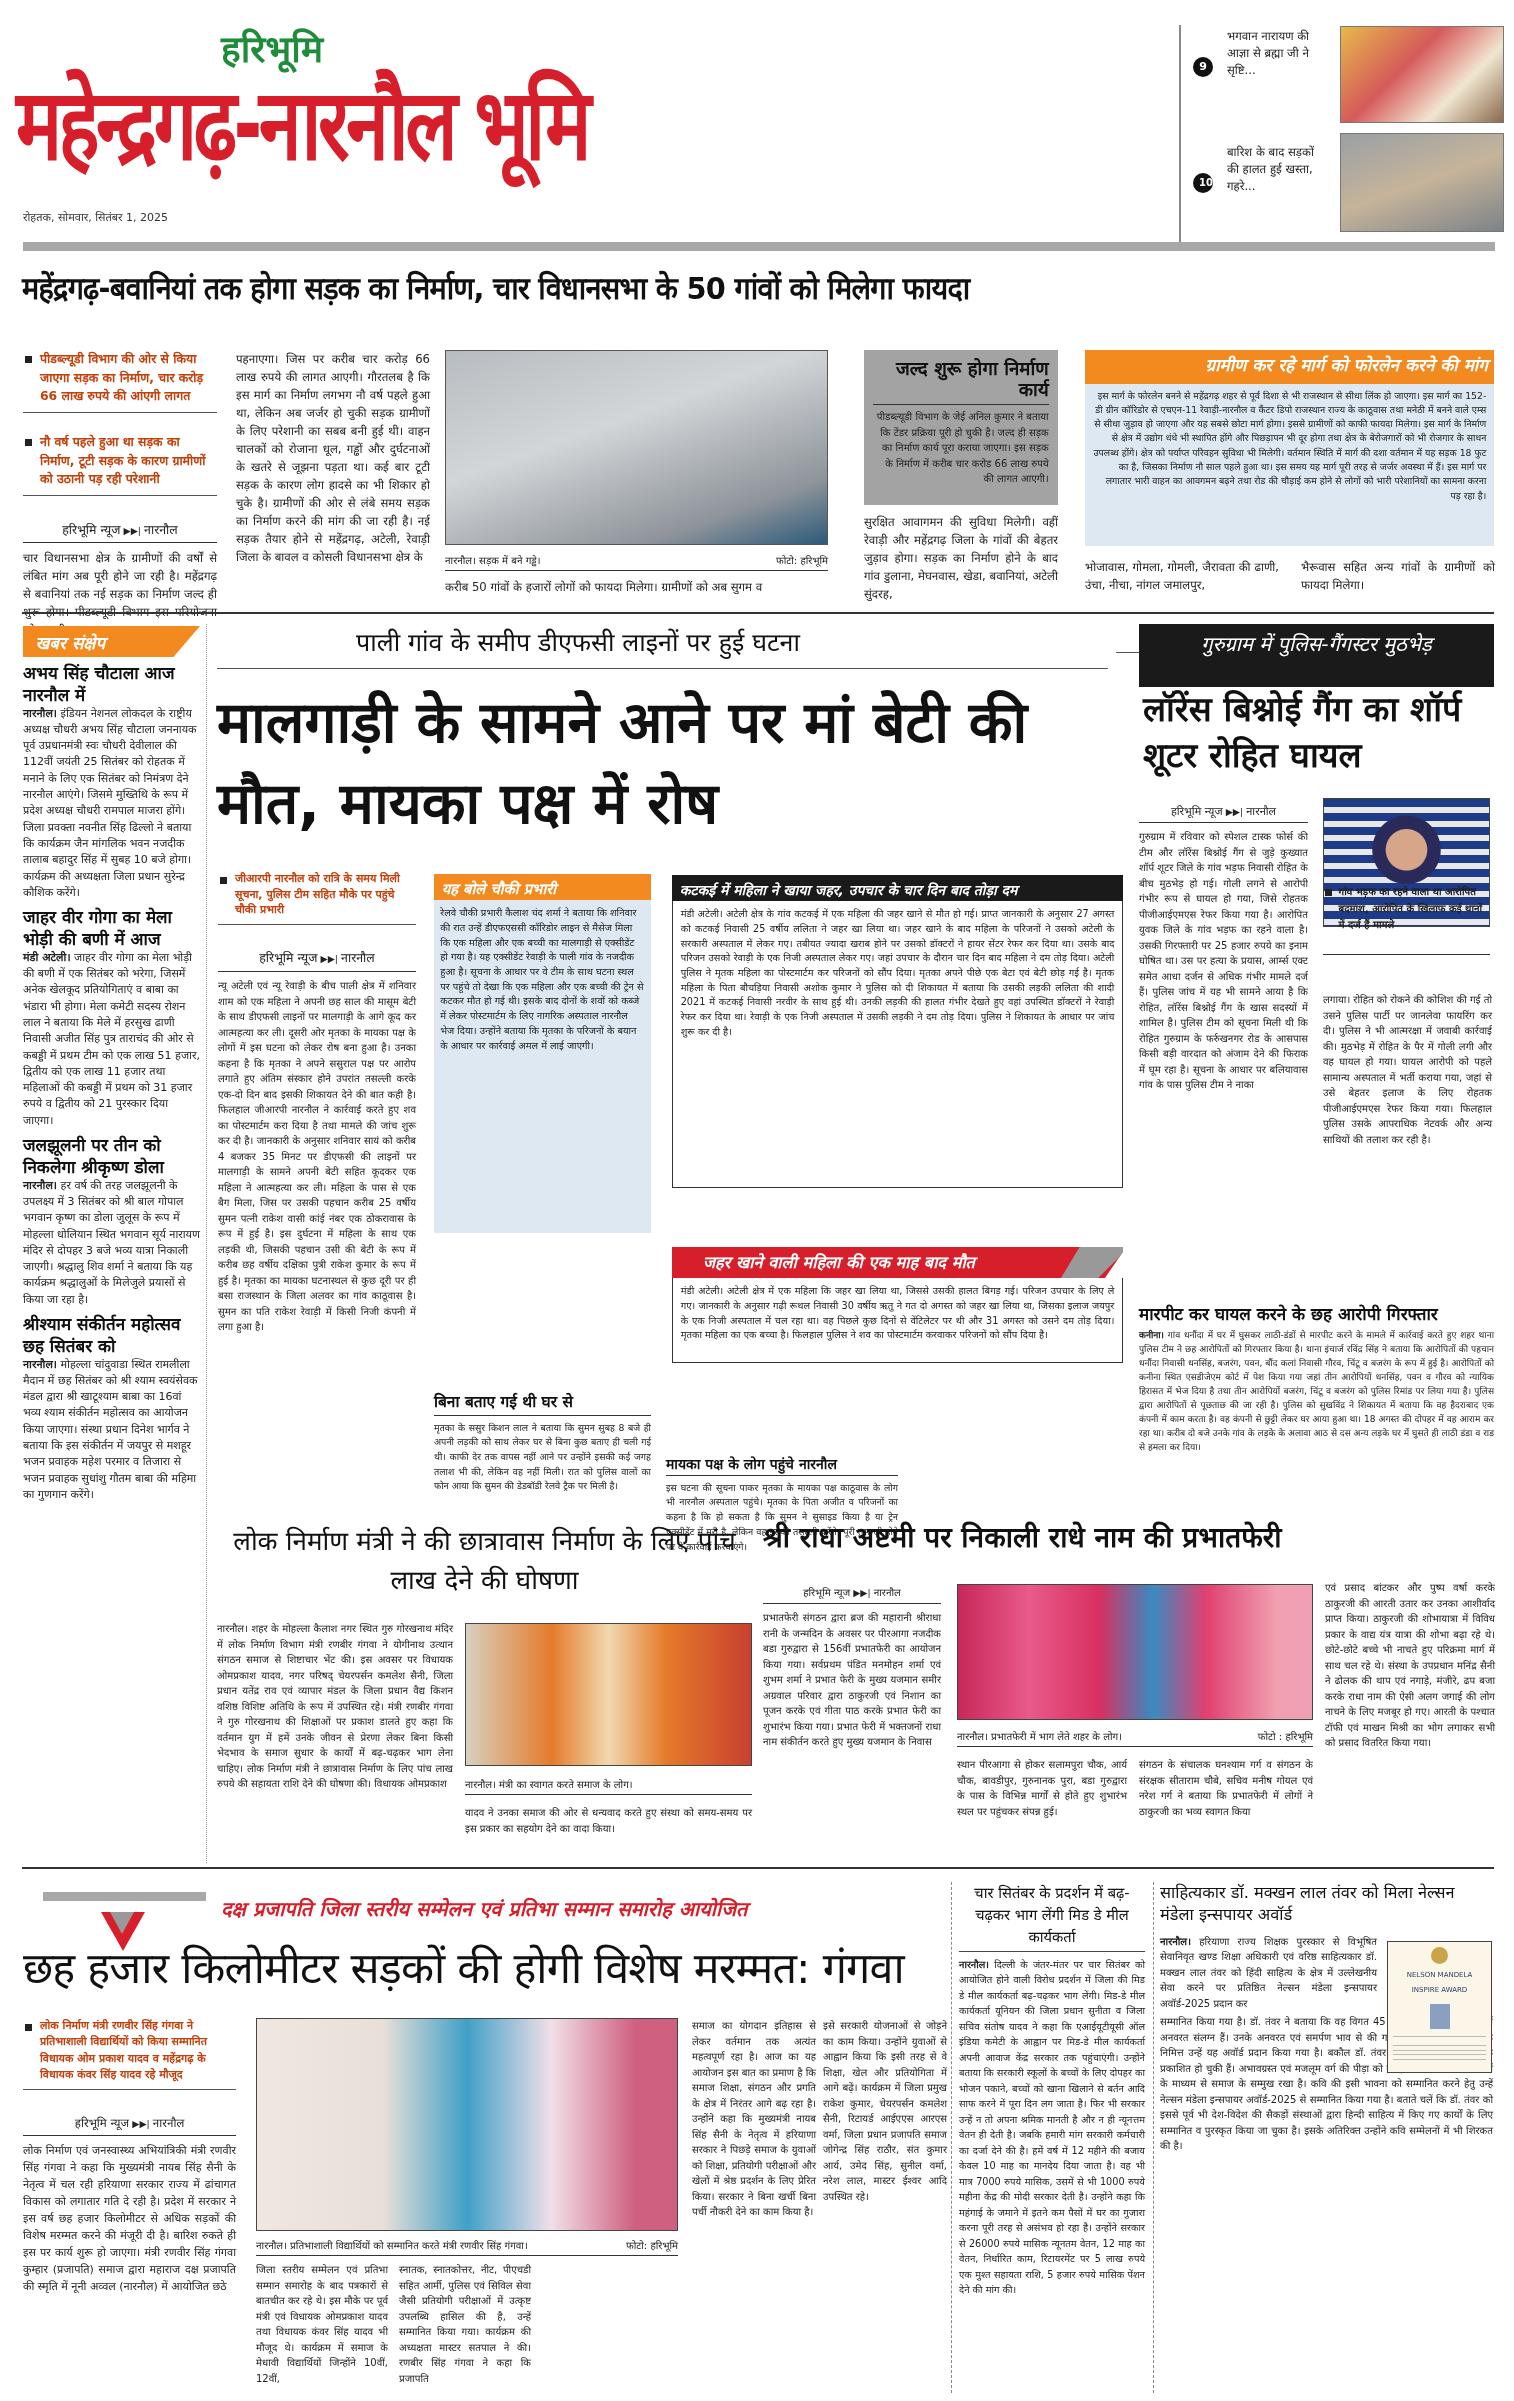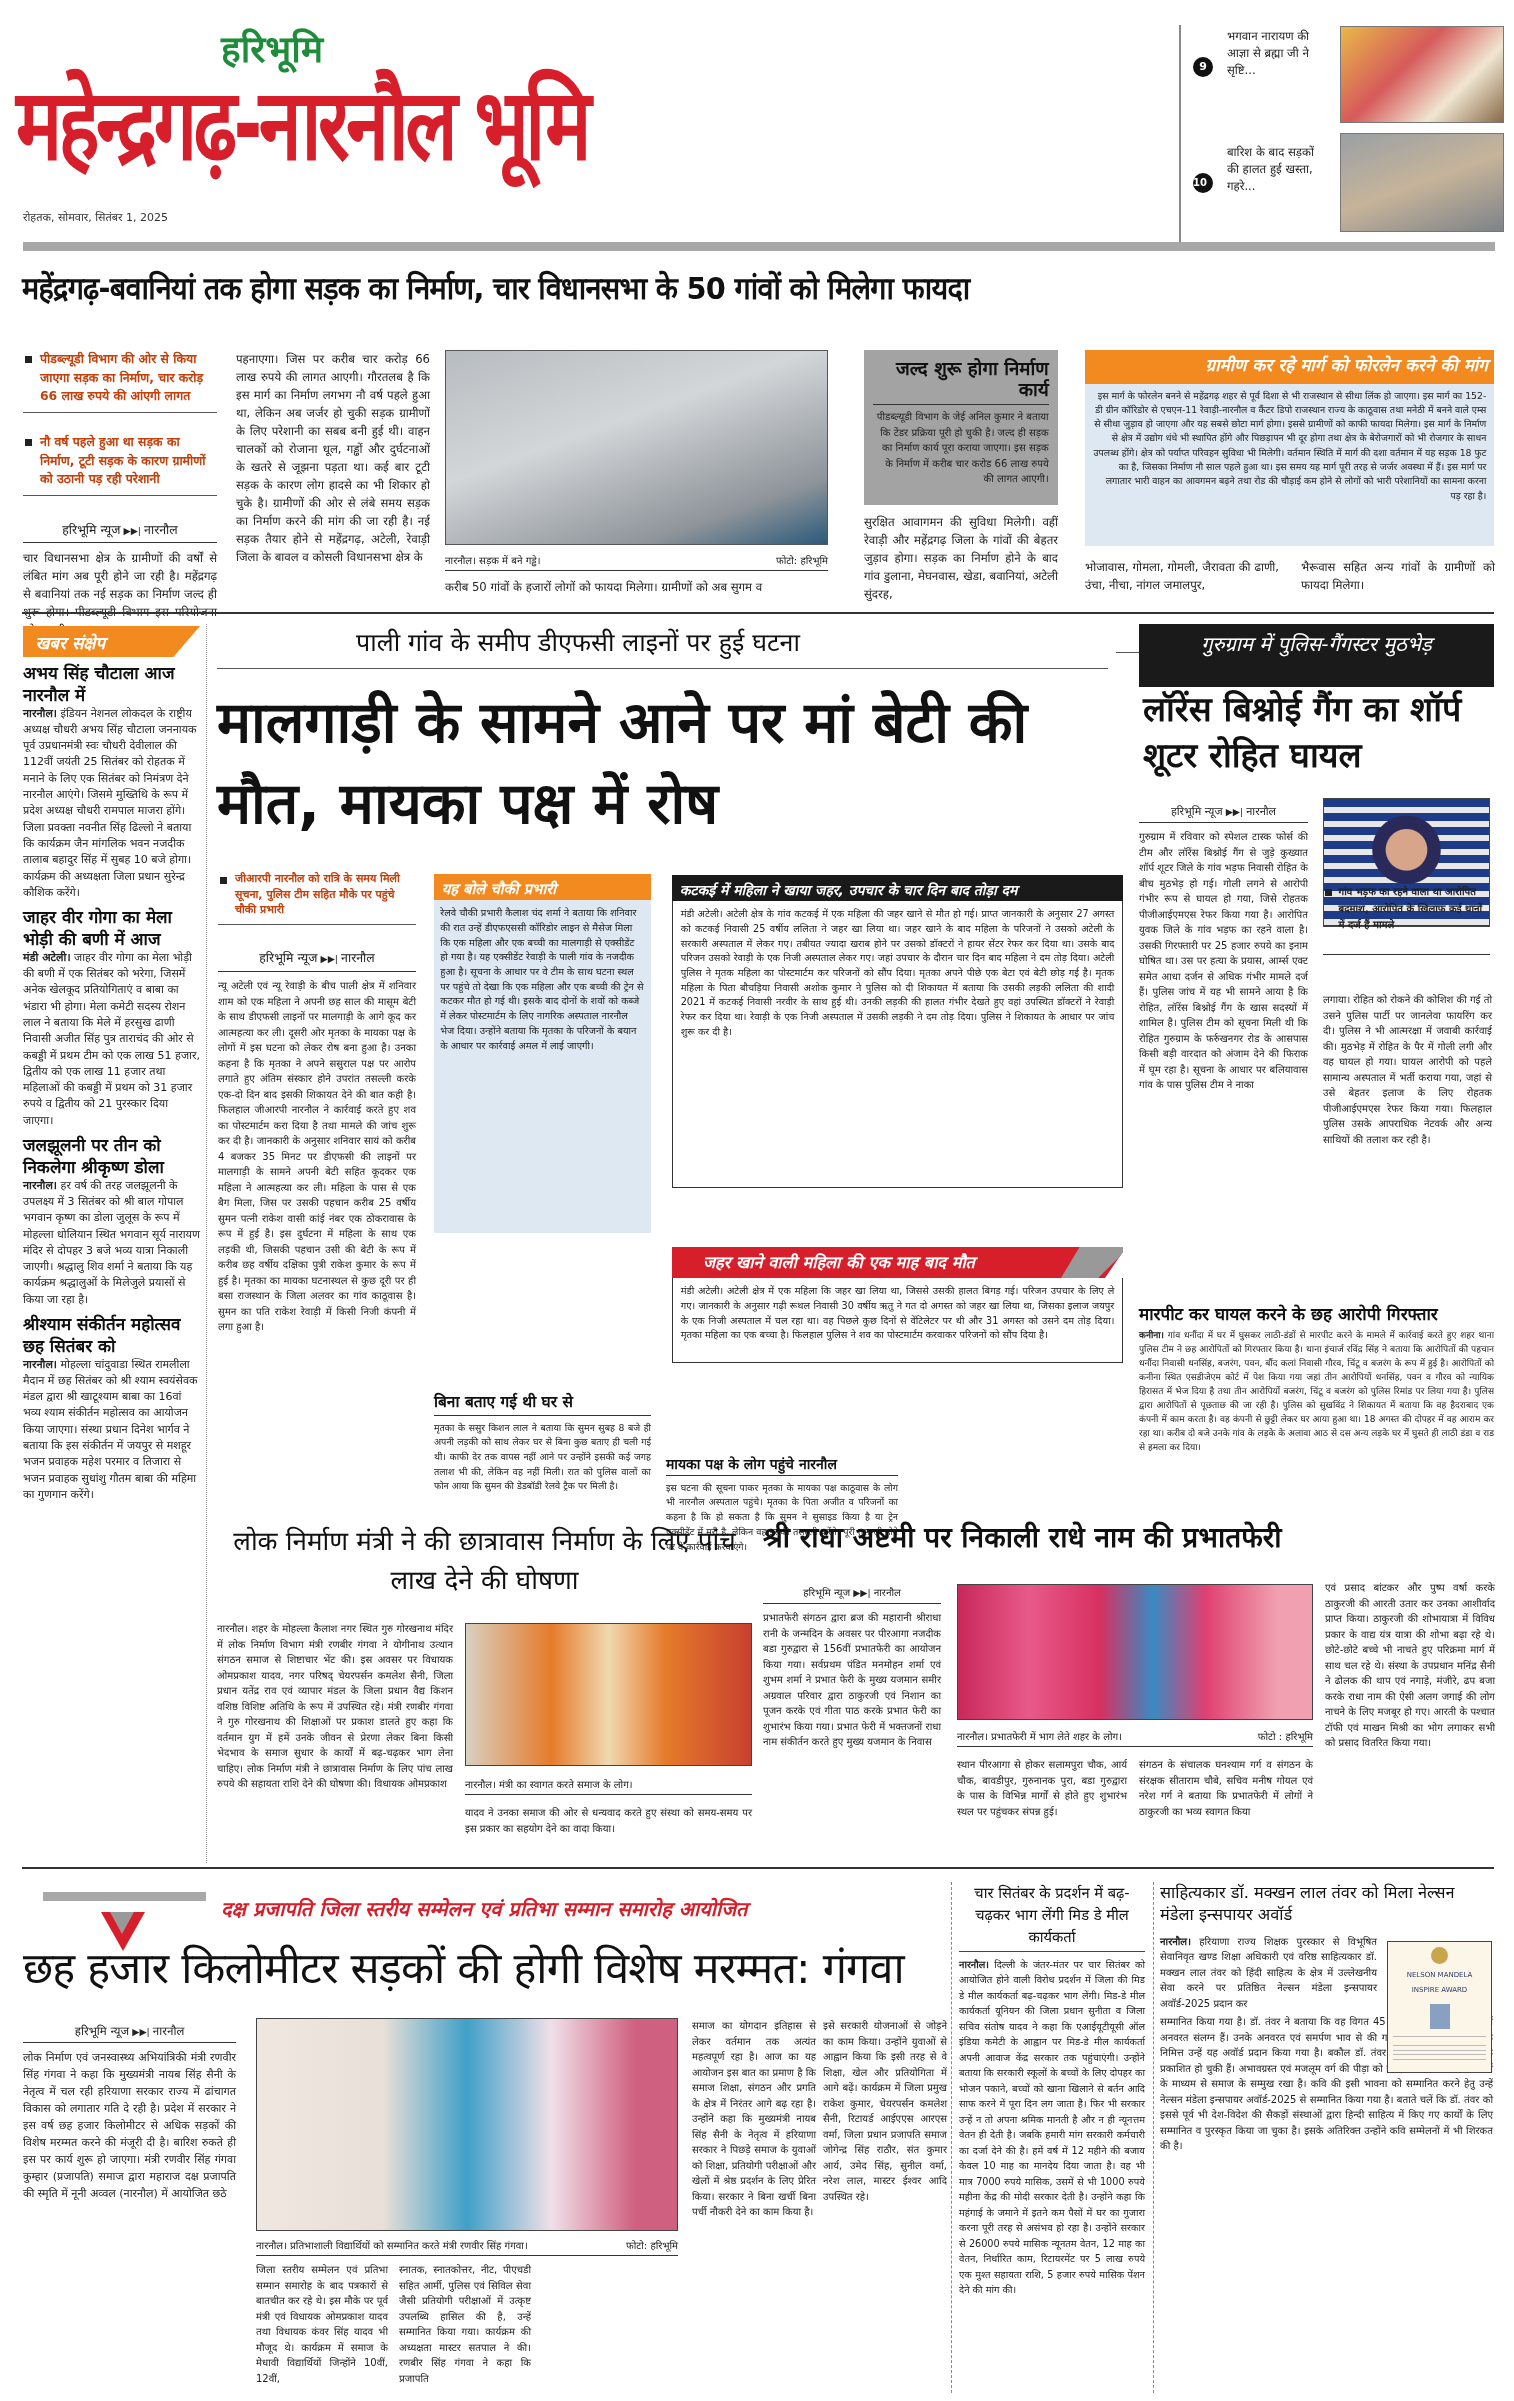--- a/index.html
+++ b/index.html
@@ -31,21 +31,21 @@
   <div class="abs" style="left:15.5px;top:53px;font-size:99px;font-weight:bold;color:#d71f2b;font-family:'DejaVu Sans Condensed','DejaVu Sans',sans-serif;letter-spacing:-4.6px;white-space:nowrap;transform:scaleX(0.78);transform-origin:left top">महेन्द्रगढ़-नारनौल भूमि</div>
   <div class="abs" style="left:23px;top:209px;font-size:11px;color:#333">रोहतक, सोमवार, सितंबर 1, 2025</div>
   <div class="abs" style="left:1179px;top:25px;width:1.5px;height:217px;background:#888"></div>
 
   <div class="abs" style="left:1193px;top:26px;width:318px;height:97px">
     <div class="abs" style="left:0;top:31px;width:20px;height:20px;border-radius:50%;background:#111;color:#fff;font-weight:bold;text-align:center;line-height:20px;font-size:11px">9</div>
     <div class="abs" style="left:34px;top:1.5px;width:93px;font-size:11.6px;line-height:17px;color:#222">भगवान नारायण की आज्ञा से ब्रह्मा जी ने सृष्टि...</div>
     <div class="abs photo" style="left:147px;top:0;width:164px;height:97px;background:linear-gradient(135deg,#e8b84a,#d65a5a 40%,#f0e6d0 70%,#8a6a4a);border:0.8px solid #777"></div>
   </div>
   <div class="abs" style="left:1193px;top:133px;width:318px;height:99px">
-    <div class="abs" style="left:0;top:40px;width:20px;height:20px;border-radius:50%;background:#111;color:#fff;font-weight:bold;text-align:left;line-height:20px;font-size:10px">10</div>
+    <div class="abs" style="left:0;top:40px;width:20px;height:20px;border-radius:50%;background:#111;color:#fff;font-weight:bold;text-align:right;line-height:20px;font-size:10px">10</div>
     <div class="abs" style="left:34px;top:11px;width:93px;font-size:11.6px;line-height:17px;color:#222">बारिश के बाद सड़कों की हालत हुई खस्ता, गहरे...</div>
     <div class="abs photo" style="left:147px;top:0;width:164px;height:99px;background:linear-gradient(160deg,#9aa0a4,#c6b49a 50%,#7d8388);border:0.8px solid #777"></div>
   </div>
 </div>
 <div class="abs" style="left:23px;top:242px;width:1472px;height:9.3px;background:#a8a8a8"></div>
 
 <div class="abs hd" style="left:22px;top:271px;width:1472px;font-size:31px;white-space:nowrap;letter-spacing:-0.8px;transform:scaleX(0.93);transform-origin:left top">महेंद्रगढ़-बवानियां तक होगा सड़क का निर्माण, चार विधानसभा के 50 गांवों को मिलेगा फायदा</div>
 
 <div class="abs" style="left:23px;top:350px;width:194px">
   <div class="bul">पीडब्ल्यूडी विभाग की ओर से किया जाएगा सड़क का निर्माण, चार करोड़ 66 लाख रुपये की आंएगी लागत</div>
@@ -170,20 +170,21 @@
 
 <div class="abs rule" style="left:22px;top:1867px;width:1472px;height:1.5px"></div>
 
 <div class="abs" style="left:43px;top:1892px;width:163px;height:9.3px;background:#a8a8a8"></div>
 <div class="abs" style="left:101px;top:1912px;width:0;height:0;border-left:22px solid transparent;border-right:22px solid transparent;border-top:39px solid #d71f2b"></div>
 <div class="abs" style="left:110px;top:1912px;width:0;height:0;border-left:12.4px solid transparent;border-right:12.4px solid transparent;border-top:22px solid #999"></div>
 <div class="abs hd" style="left:221px;top:1898px;width:713px;font-size:20px;color:#d71f2b;white-space:nowrap;font-style:italic">दक्ष प्रजापति जिला स्तरीय सम्मेलन एवं प्रतिभा सम्मान समारोह आयोजित</div>
 <div class="abs hd" style="left:23px;top:1944px;width:922px;font-size:43px;white-space:nowrap;font-weight:normal;letter-spacing:-0.8px">छह हजार किलोमीटर सड़कों की होगी विशेष मरम्मत: गंगवा</div>
 
 <div class="abs" style="left:23px;top:2018px;width:213px">
+  <div class="bul" style="font-size:11px;line-height:16.3px">लोक निर्माण मंत्री रणवीर सिंह गंगवा ने प्रतिभाशाली विद्यार्थियों को किया सम्मानित विधायक ओम प्रकाश यादव व महेंद्रगढ़ के विधायक कंवर सिंह यादव रहे मौजूद</div>
   <div class="byline" style="font-size:11.6px"><span>हरिभूमि न्यूज</span><span class="arr">▶▶|</span><span>नारनौल</span></div>
   <div class="txtc" style="font-size:11px;line-height:17px">लोक निर्माण एवं जनस्वास्थ्य अभियांत्रिकी मंत्री रणवीर सिंह गंगवा ने कहा कि मुख्यमंत्री नायब सिंह सैनी के नेतृत्व में चल रही हरियाणा सरकार राज्य में ढांचागत विकास को लगातार गति दे रही है। प्रदेश में सरकार ने इस वर्ष छह हजार किलोमीटर से अधिक सड़कों की विशेष मरम्मत करने की मंजूरी दी है। बारिश रुकते ही इस पर कार्य शुरू हो जाएगा। मंत्री रणवीर सिंह गंगवा कुम्हार (प्रजापति) समाज द्वारा महाराज दक्ष प्रजापति की स्मृति में नूनी अव्वल (नारनौल) में आयोजित छठे</div>
 </div>
 <div class="abs photo" style="left:256px;top:2018px;width:422px;height:213px;background:linear-gradient(90deg,#f0e8e0,#e8e0d8 30%,#40a0c8 50%,#f0e0e8 70%,#d06080 90%);border:1.5px solid #444"></div>
 <div class="abs caption" style="left:256px;top:2235px;width:422px">
     <span>नारनौल। प्रतिभाशाली विद्यार्थियों को सम्मानित करते मंत्री रणवीर सिंह गंगवा।</span>
     <span>फोटो: हरिभूमि</span>
   </div>
 <div class="abs txtc" style="left:256px;top:2262px;width:132px">जिला स्तरीय सम्मेलन एवं प्रतिभा सम्मान समारोह के बाद पत्रकारों से बातचीत कर रहे थे। इस मौके पर पूर्व मंत्री एवं विधायक ओमप्रकाश यादव तथा विधायक कंवर सिंह यादव भी मौजूद थे। कार्यक्रम में समाज के मेधावी विद्यार्थियों जिन्होंने 10वीं, 12वीं,</div>
 <div class="abs txtc" style="left:399px;top:2262px;width:132px">स्नातक, स्नातकोत्तर, नीट, पीएचडी सहित आर्मी, पुलिस एवं सिविल सेवा जैसी प्रतियोगी परीक्षाओं में उत्कृष्ट उपलब्धि हासिल की है, उन्हें सम्मानित किया गया। कार्यक्रम की अध्यक्षता मास्टर सतपाल ने की। रणबीर सिंह गंगवा ने कहा कि प्रजापति</div>

